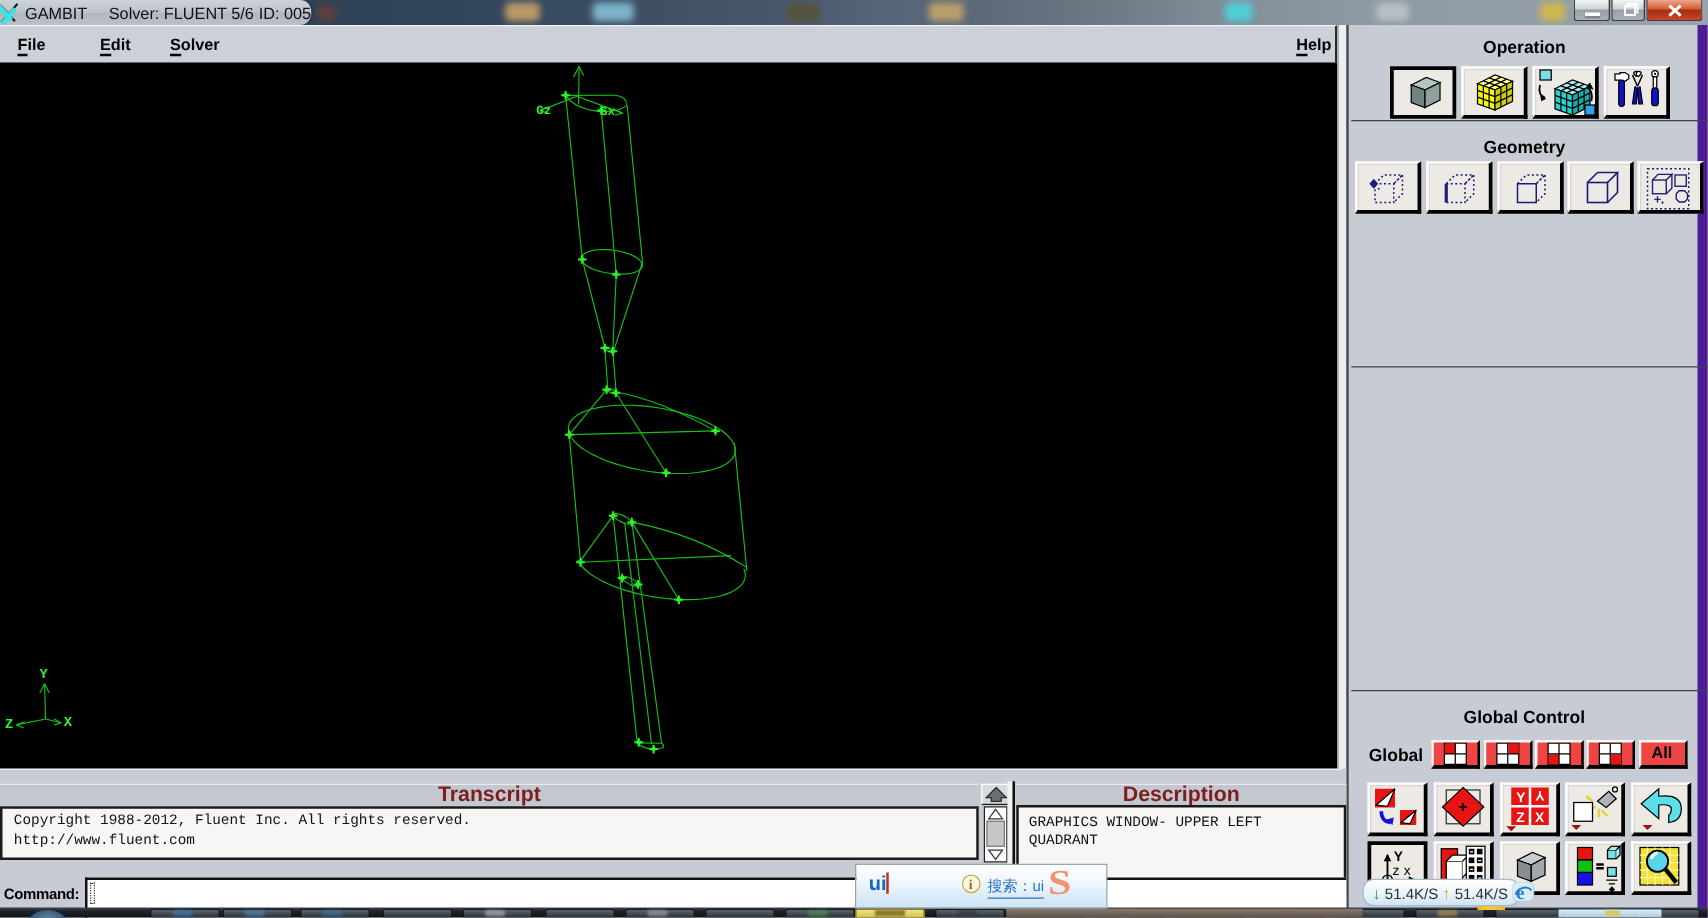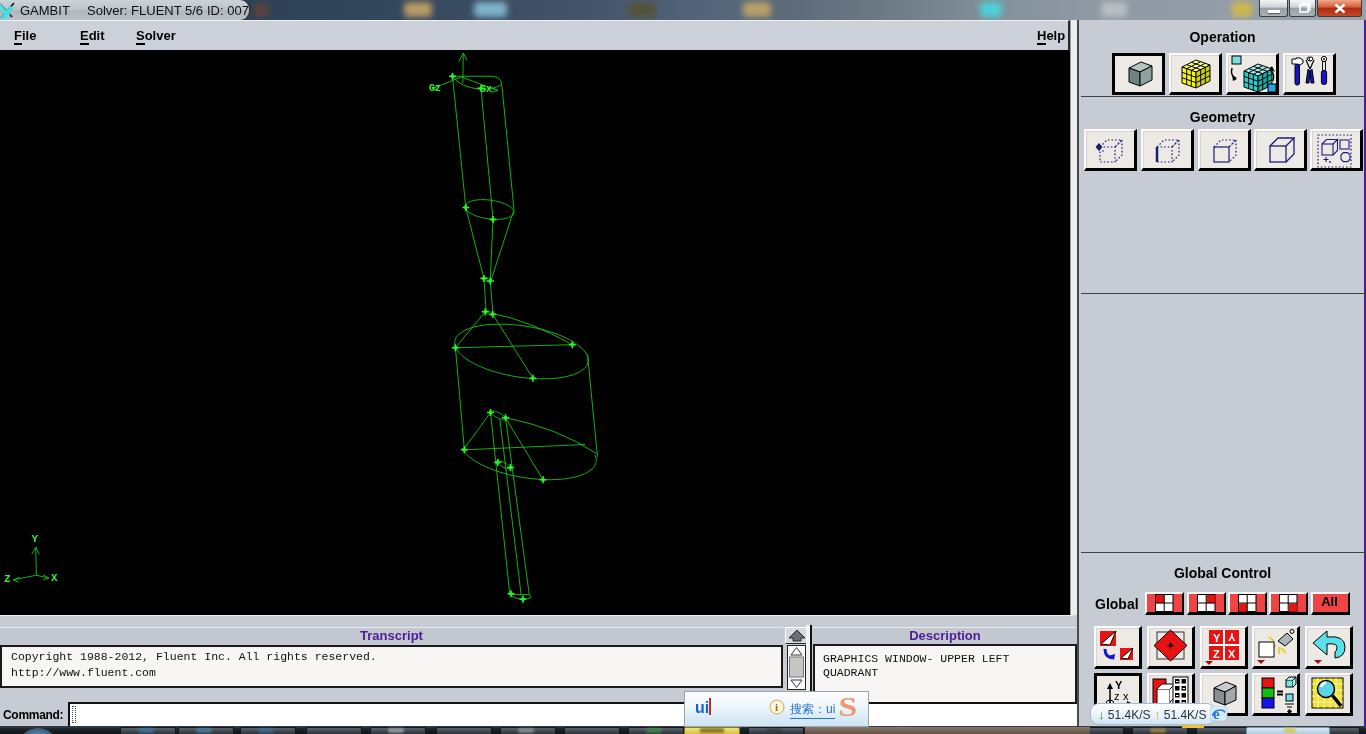--- a/index.html
+++ b/index.html
@@ -15,54 +15,54 @@
 
 #menubar{left:0;top:20px;width:1070px;height:30px;background:#ccd0d9;border-top:1px solid #f0f2f4;border-right:2px solid #2a2a2a}
 .mi{position:absolute;top:7px;font-size:13px;font-weight:bold;color:#000}
 .mi u{text-decoration:none;border-bottom:2px solid #000}
 
 #gfx{left:0;top:50px;width:1070px;height:565px;background:#000}
 .gl{font:bold 10px "Liberation Mono",monospace;fill:#2bf32b}
 .gl2{font:bold 11px "Liberation Mono",monospace;fill:#2bf32b}
 
 #sash{left:1070px;top:20px;width:9px;height:714px;background:#eceef0;border-right:2px solid #4a4a4a;border-left:1px solid #9a9da2}
-#panel{left:1081px;top:20px;width:285px;height:714px;background:#c7cbd4;border-right:2px solid #4c1d95}
+#panel{left:1081px;top:20px;width:285px;height:714px;background:#c7cbd4;border-right:8px solid #4c1d95}
 .ptitle{position:absolute;width:100%;text-align:center;font-weight:bold;font-size:14px;color:#000}
 .sep{position:absolute;left:0;width:285px;height:1px;background:#40424a}
 
 .btn{position:absolute;background:#edeae6;border-top:2px solid #fbfaf8;border-left:2px solid #fbfaf8;border-right:3px solid #000;border-bottom:3px solid #000;box-shadow:inset 1px 1px 0 #d8d4cf}
 .btn.pressed{border:3px solid #000;box-shadow:none;background:#edeae6}
 .sbtn{position:absolute;background:#ef4444;border-top:2px solid #fbfaf8;border-left:2px solid #fbfaf8;border-right:2px solid #000;border-bottom:3px solid #000}
 
 #bottom{left:0;top:615px;width:1077px;height:119px;background:#c7cbd4;z-index:5}
-.hdr{position:absolute;height:17px;background:#c3c7d0;font-weight:bold;font-size:13px;text-align:center;color:#4c1d95;border-top:1px solid #e8eaee;line-height:16px}
+.hdr{position:absolute;height:17px;background:#c3c7d0;font-weight:bold;font-size:17px;text-align:center;color:#7f1d1d;border-top:1px solid #e8eaee;line-height:16px}
 .wbox{position:absolute;background:#f7f6f4;border:2px solid #1a1a1a;font:11.5px "Liberation Mono",monospace;color:#111}
 
 #taskbar{left:0;top:726px;width:1366px;height:8px;background:linear-gradient(180deg,#39414a 0%,#1d2227 40%,#111519 100%);z-index:50}
 .tbtn{position:absolute;top:1px;height:7px;border-radius:2px 2px 0 0;border:1px solid #14181e;border-bottom:none;background:linear-gradient(180deg,#5a636c,#2b3138)}
 
 #netpop{left:1090px;top:703px;width:126px;height:22px;background:linear-gradient(180deg,#ffffff,#e8f2fa 60%,#cfe4f4);border:1px solid #a8bccc;border-radius:9px;z-index:60;font-size:12px;color:#2a3138;line-height:21px;white-space:nowrap}
-#imepop{left:684px;top:691px;width:185px;height:36px;background:linear-gradient(180deg,#fefefe 0%,#eef6fc 45%,#d8eaf7 75%,#cfe5f5 100%);border:1px solid #9aa4ac;z-index:60}
+#imepop{left:684px;top:691px;width:202px;height:36px;background:linear-gradient(180deg,#fefefe 0%,#eef6fc 45%,#d8eaf7 75%,#cfe5f5 100%);border:1px solid #9aa4ac;z-index:60}
 </style></head>
 <body>
 <div class="abs" id="titlebar">
   <div id="titleplate"></div>
   <div class="blob" style="left:253px;top:4px;width:16px;height:13px;background:#6a4038;opacity:.8"></div>
   <div class="blob" style="left:404px;top:2px;width:28px;height:15px;background:#b99a66"></div>
   <div class="blob" style="left:474px;top:2px;width:33px;height:15px;background:#7fb3cc"></div>
   <div class="blob" style="left:629px;top:3px;width:27px;height:14px;background:#55523a"></div>
   <div class="blob" style="left:743px;top:2px;width:28px;height:15px;background:#b9a06a"></div>
   <div class="blob" style="left:980px;top:2px;width:22px;height:15px;background:#4ed0d8"></div>
   <div class="blob" style="left:1101px;top:2px;width:26px;height:15px;background:#b8bec4"></div>
   <div class="blob" style="left:1232px;top:2px;width:20px;height:15px;background:#cdb84e"></div>
   <svg id="xlogo" width="22" height="20">
       <path d="M0 3 L12 16 M14 2 L1 17" stroke="#101820" stroke-width="1.6"></path>
       <path d="M-1 4 L9 15 M12 6 L2 18" stroke="#45e0e4" stroke-width="4"></path>
     </svg>
-  <div id="titletext"><span style="position:absolute;left:20px">GAMBIT</span><span style="position:absolute;left:87px">Solver: FLUENT 5/6</span><span style="position:absolute;left:207px">ID: 007</span></div>
+  <div id="titletext"><span style="position:absolute;left:20px">GAMBIT</span><span style="position:absolute;left:87px">Solver: FLUENT 5/6</span><span style="position:absolute;left:207px">ID: 005</span></div>
   <div id="winbtns">
     <div class="wb" style="width:29px">
         <div style="position:absolute;left:8px;bottom:3px;width:12px;height:3px;background:#fff;box-shadow:0 1px 1px #555"></div>
       </div>
     <div class="wb" style="width:27px;margin-left:1px"><svg width="27" height="17">
           <rect x="10" y="5" width="8" height="7" fill="none" stroke="#fff" stroke-width="1.6"></rect>
           <path d="M12 5 V3 H20 V10 H18" fill="none" stroke="#fff" stroke-width="1.4"></path>
         </svg></div>
     <div class="wb close" style="width:45px;margin-left:1px"><svg width="45" height="17">
           <path d="M17.5 4.5 L26.5 12.5 M26.5 4.5 L17.5 12.5" stroke="#fff" stroke-width="2.4"></path>

